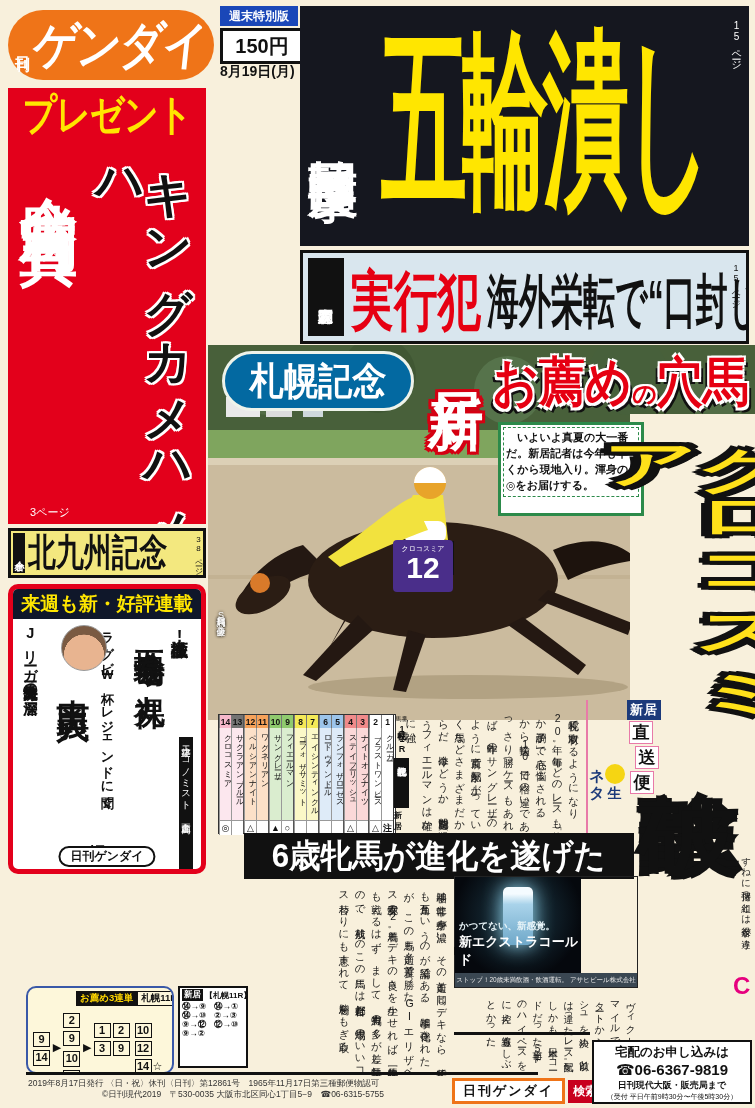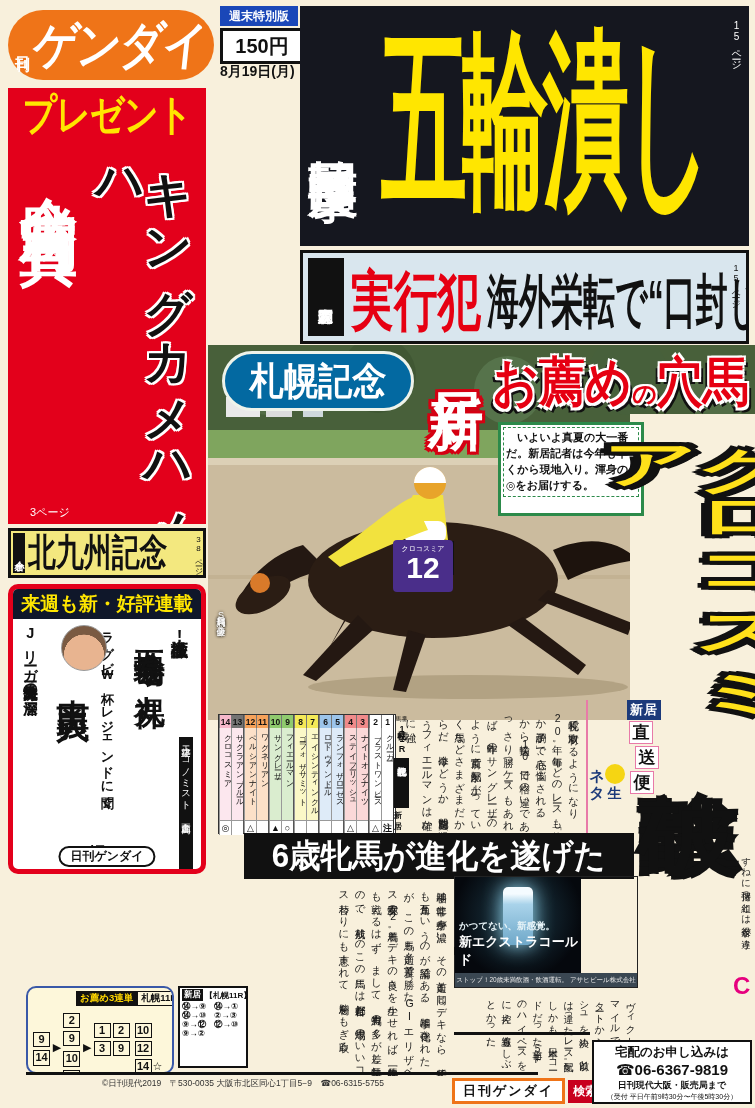--- a/index.html
+++ b/index.html
@@ -349,20 +349,21 @@
       <div>⑫→⑩</div>
     </div>
   </div>
 
   <div class="abs b9" style="left:733px;top:972px;font-size:24px;color:#e6007e;">C</div>
 
   <div class="abs" style="left:26px;top:1072px;width:512px;height:3px;background:#111;"></div>
   <div class="abs" style="left:454px;top:1032px;width:136px;height:3px;background:#111;"></div>
 
   <div class="abs" style="left:28px;top:1078px;width:430px;font-size:8.5px;color:#333;line-height:1.35;">
+    <div style="white-space:nowrap;">2019年8月17日発行 〈日・祝〉休刊〈日刊〉第12861号　1965年11月17日第三種郵便物認可</div>
     <div style="white-space:nowrap;text-align:center;">©日刊現代2019　〒530-0035 大阪市北区同心1丁目5−9　☎06-6315-5755</div>
   </div>
 
   <div class="abs" style="left:452px;top:1078px;display:flex;align-items:center;gap:3px;">
     <span class="b9" style="border:3px solid #ef7418;background:#fff;font-size:13px;padding:1px 8px;letter-spacing:2px;white-space:nowrap;">日刊ゲンダイ</span>
     <span class="b9" style="background:#c8001e;color:#fff;font-size:12px;padding:3px 5px;white-space:nowrap;">検索</span>
     <span style="font-size:13px;margin-left:-8px;margin-top:10px;">☛</span>
   </div>
 
   <div class="abs" style="left:592px;top:1040px;width:160px;height:64px;background:#fff;border:2.5px solid #111;box-sizing:border-box;text-align:center;padding-top:2px;">

